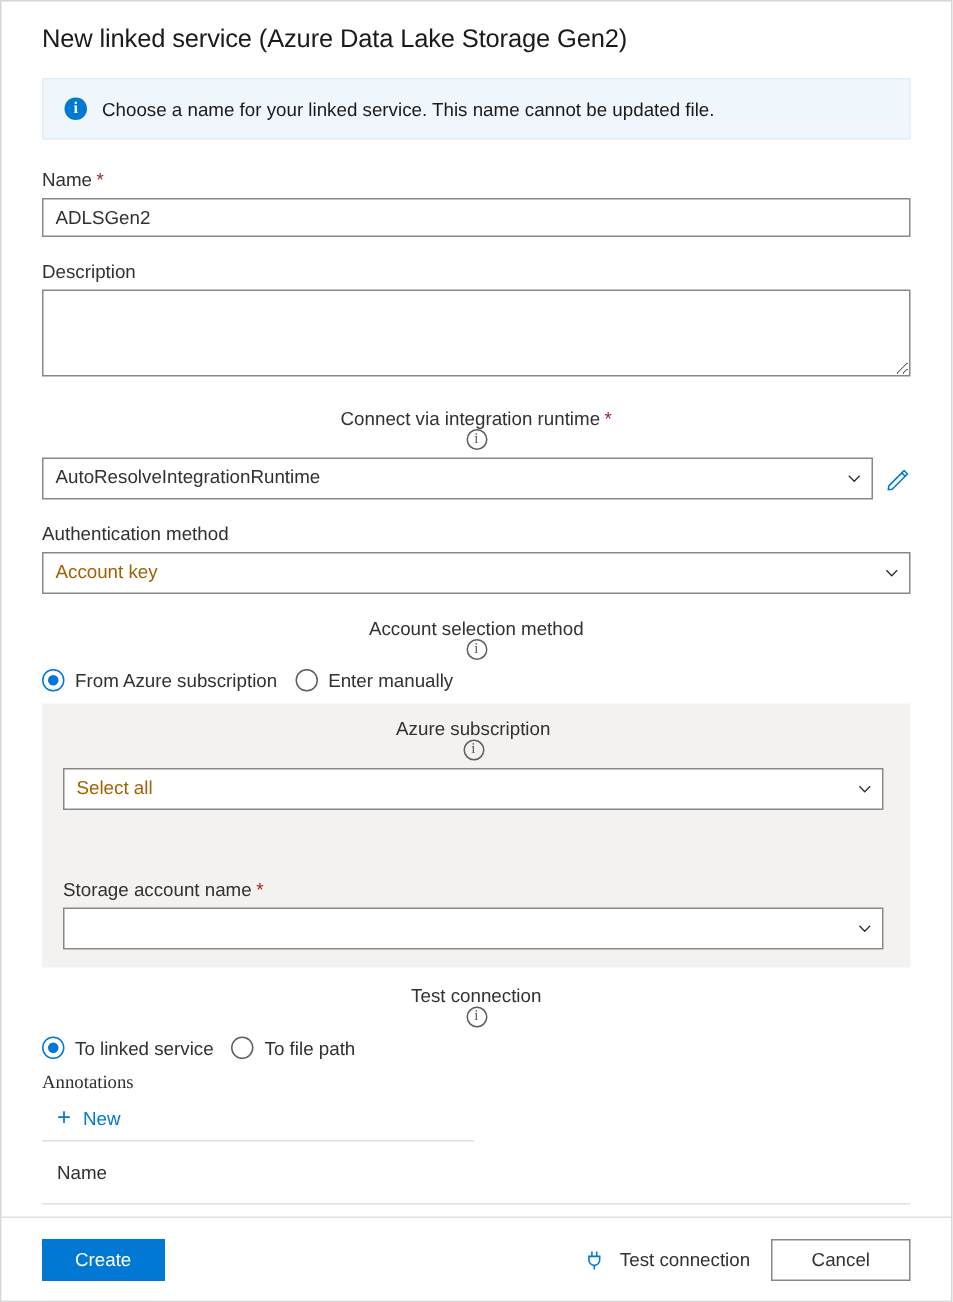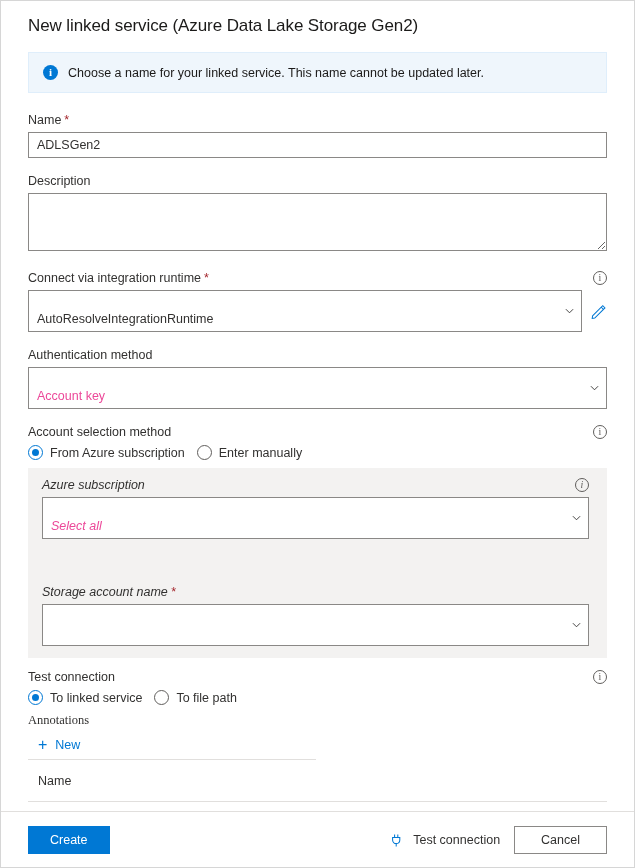--- a/index.html
+++ b/index.html
@@ -58,46 +58,47 @@
     color: #323130;
     margin-bottom: 5px;
     display: flex;
     align-items: center;
   }
   .req { color: #a4262c; margin-left: 3px; }
   .row-label {
     display: flex;
     justify-content: space-between;
     align-items: center;
+    flex-direction: column;
   }
   input.textbox, textarea.textbox, .selectbox {
     width: 100%;
     border: 1px solid #8a8886;
     background: #fff;
     font-size: 12.5px;
     color: #323130;
     font-family: "Liberation Sans", sans-serif;
     padding: 5px 8px;
     height: 26px;
     outline: none;
   }
   textarea.textbox {
     height: 58px;
     resize: vertical;
     padding: 5px 8px;
   }
   .field { margin-bottom: 16px; }
   .selectwrap { position: relative; }
   .selectbox {
-    height: 42px;
-    display: flex;
-    align-items: flex-end;
+    height: 28px;
+    display: flex;
+    align-items: flex-start;
     padding-right: 26px;
   }
-  .placeholder-text { color: #ec4899; }
+  .placeholder-text { color: #a16207; }
   .chev {
     position: absolute;
     right: 8px;
     top: 50%;
     transform: translateY(-50%);
     pointer-events: none;
     width: 9px; height: 9px;
   }
   .info-circle {
     width: 14px; height: 14px;
@@ -150,21 +151,20 @@
     position: absolute;
     top: 3px; left: 3px;
     width: 7px; height: 7px;
     border-radius: 50%;
     background: #0078d4;
   }
   .subpanel {
     background: #f3f2f1;
     padding: 10px 18px 12px 14px;
     margin-bottom: 12px;
-    font-style: italic;
   }
   .subpanel .field:last-child { margin-bottom: 0; margin-top: 46px; }
   .section-label {
     font-size: 12.5px;
     color: #323130;
     margin-bottom: 4px;
     font-family: Liberation Serif, serif;
   }
   .annotations-new {
     display: flex;
@@ -257,21 +257,21 @@
 </style>
 </head>
 <body>
 
 <div class="panel">
 
   <div class="title">New linked service (Azure Data Lake Storage Gen2)</div>
 
   <div class="info-banner">
     <span class="info-icon">i</span>
-    <span>Choose a name for your linked service. This name cannot be updated later.</span>
+    <span>Choose a name for your linked service. This name cannot be updated file.</span>
   </div>
 
   <div class="field">
     <div class="field-label">
       <span>Name</span>
         <span class="req">*</span>
     </div>
     <input class="textbox" type="text" value="ADLSGen2" style="">
   </div>
 

